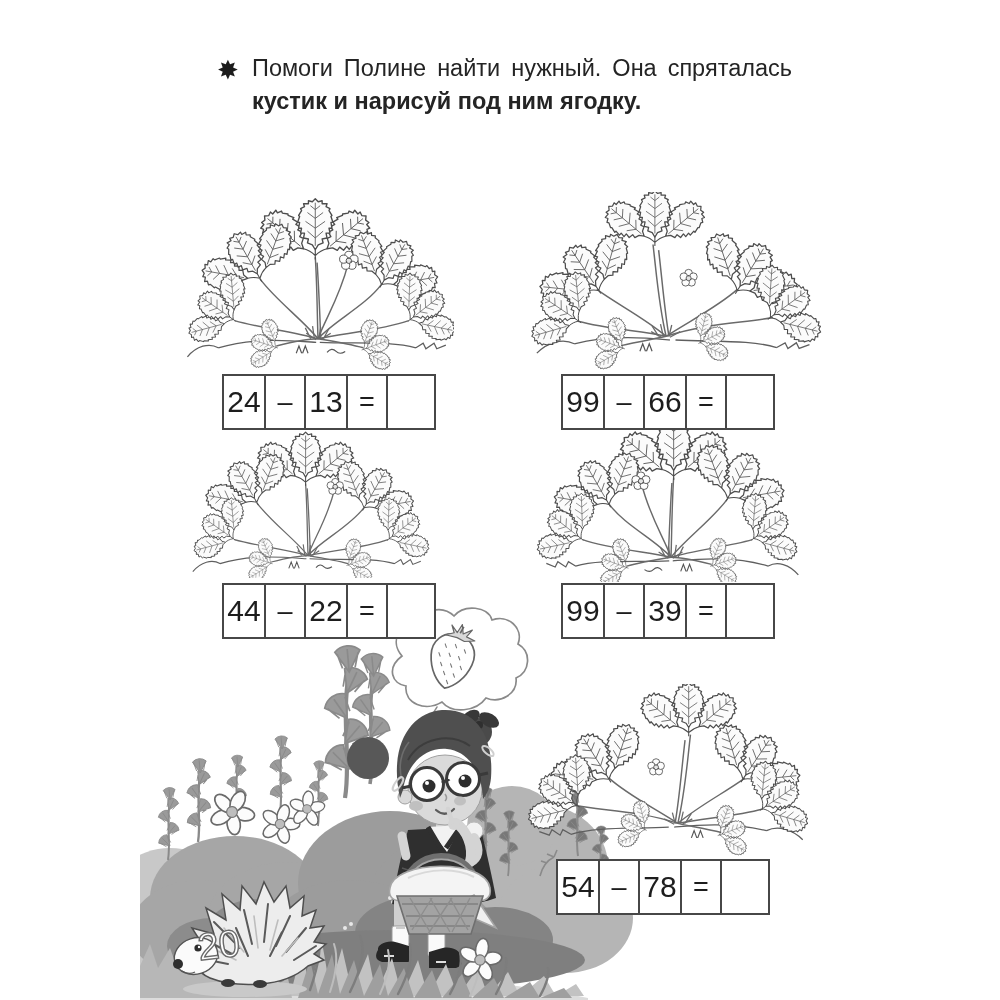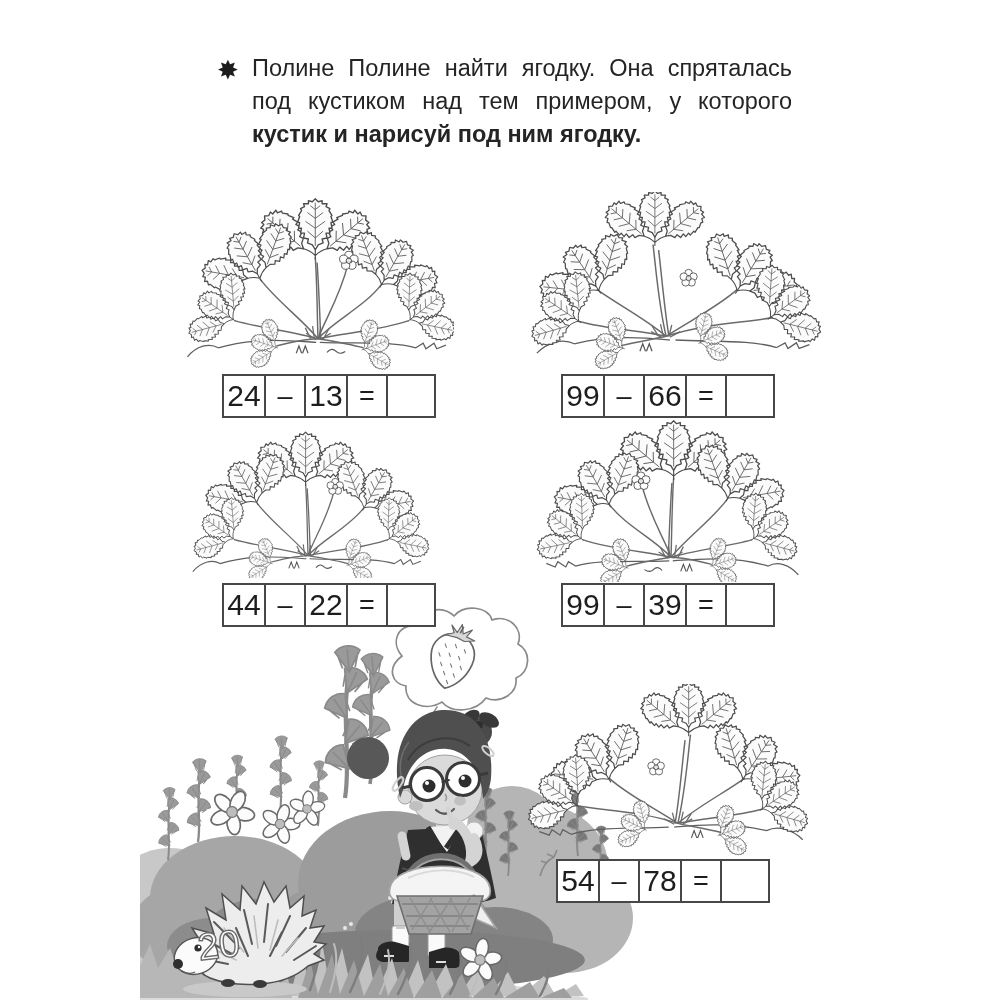--- a/index.html
+++ b/index.html
@@ -5,21 +5,21 @@
   html,body{margin:0;padding:0;width:1000px;height:1000px;background:#ffffff;overflow:hidden;
     font-family:"Liberation Sans", sans-serif;}
   .abs{position:absolute;}
   
   #star{left:217px;top:57px;font-size:26px;line-height:26px;color:#1c1c1c;}
   #instruction{left:252px;top:52px;width:540px;font-size:23.5px;line-height:33px;color:#242424;}
   #instruction .jline{text-align:justify;text-align-last:justify;white-space:normal;}
   #instruction .jline.last{text-align-last:left;font-weight:bold;}
   
   .strip{position:absolute;display:flex;background:#ffffff;border:2px solid #474747;z-index:5;}
-  .cell{height:40px;display:flex;align-items:center;justify-content:center;
+  .cell{height:52px;display:flex;align-items:center;justify-content:center;
         font-size:30px;color:#1d1d1d;border-right:2px solid #474747;background:#fff;}
   .cell.num{width:40px;}
   .cell.op{width:38px;font-size:27px;}
   .cell.answer{width:46px;border-right:none;}
   
   .bush{position:absolute;z-index:2;}
   #scene{position:absolute;left:140px;top:598px;z-index:1;}
   svg text{font-family:"Liberation Sans", sans-serif;}
 </style>
 </head>
@@ -116,22 +116,21 @@
         <ellipse rx="9" ry="5.5" transform="rotate(216) translate(10,0)"></ellipse>
         <ellipse rx="9" ry="5.5" transform="rotate(288) translate(10,0)"></ellipse>
       </g>
       <circle r="4.5" fill="#bdbdbd" stroke="#777" stroke-width="1"></circle>
     </g>
   </defs>
 </svg>
 
 <div class="abs" id="star">✸</div>
 <div class="abs" id="instruction">
-  <div class="jline">Полине Полине найти ягодку. Она спряталась</div>
-  <div class="jline">под кустиком над тем примером, у которого</div>
+  <div class="jline">Помоги Полине найти нужный. Она спряталась</div>
   <div class="jline last">кустик и нарисуй под ним ягодку.</div>
 </div>
 
 <svg class="bush" style="left:182px;top:186px" width="272" height="184" viewBox="0 0 300 190">
     <use href="#bush-tall"></use>
   </svg>
 <svg class="bush" style="left:512px;top:192px" width="312" height="178" viewBox="0 0 300 190">
     <use href="#bush-wide"></use>
   </svg>
 <svg class="bush" style="left:178px;top:426px" width="260" height="152" viewBox="0 0 300 190">

